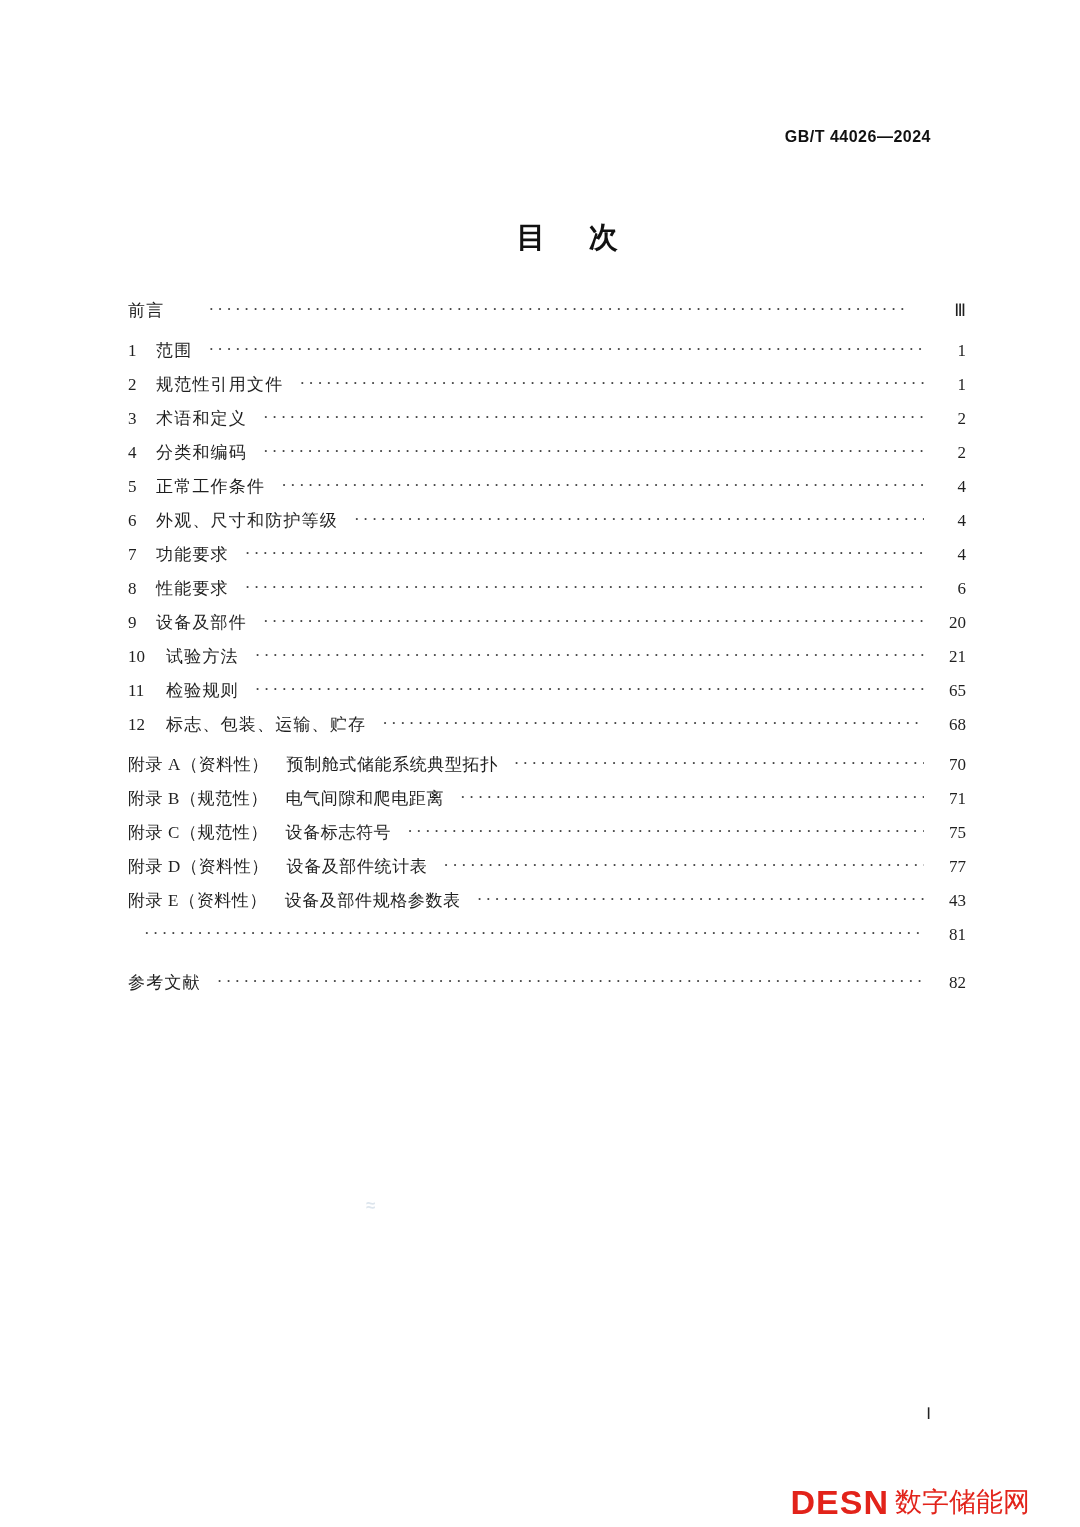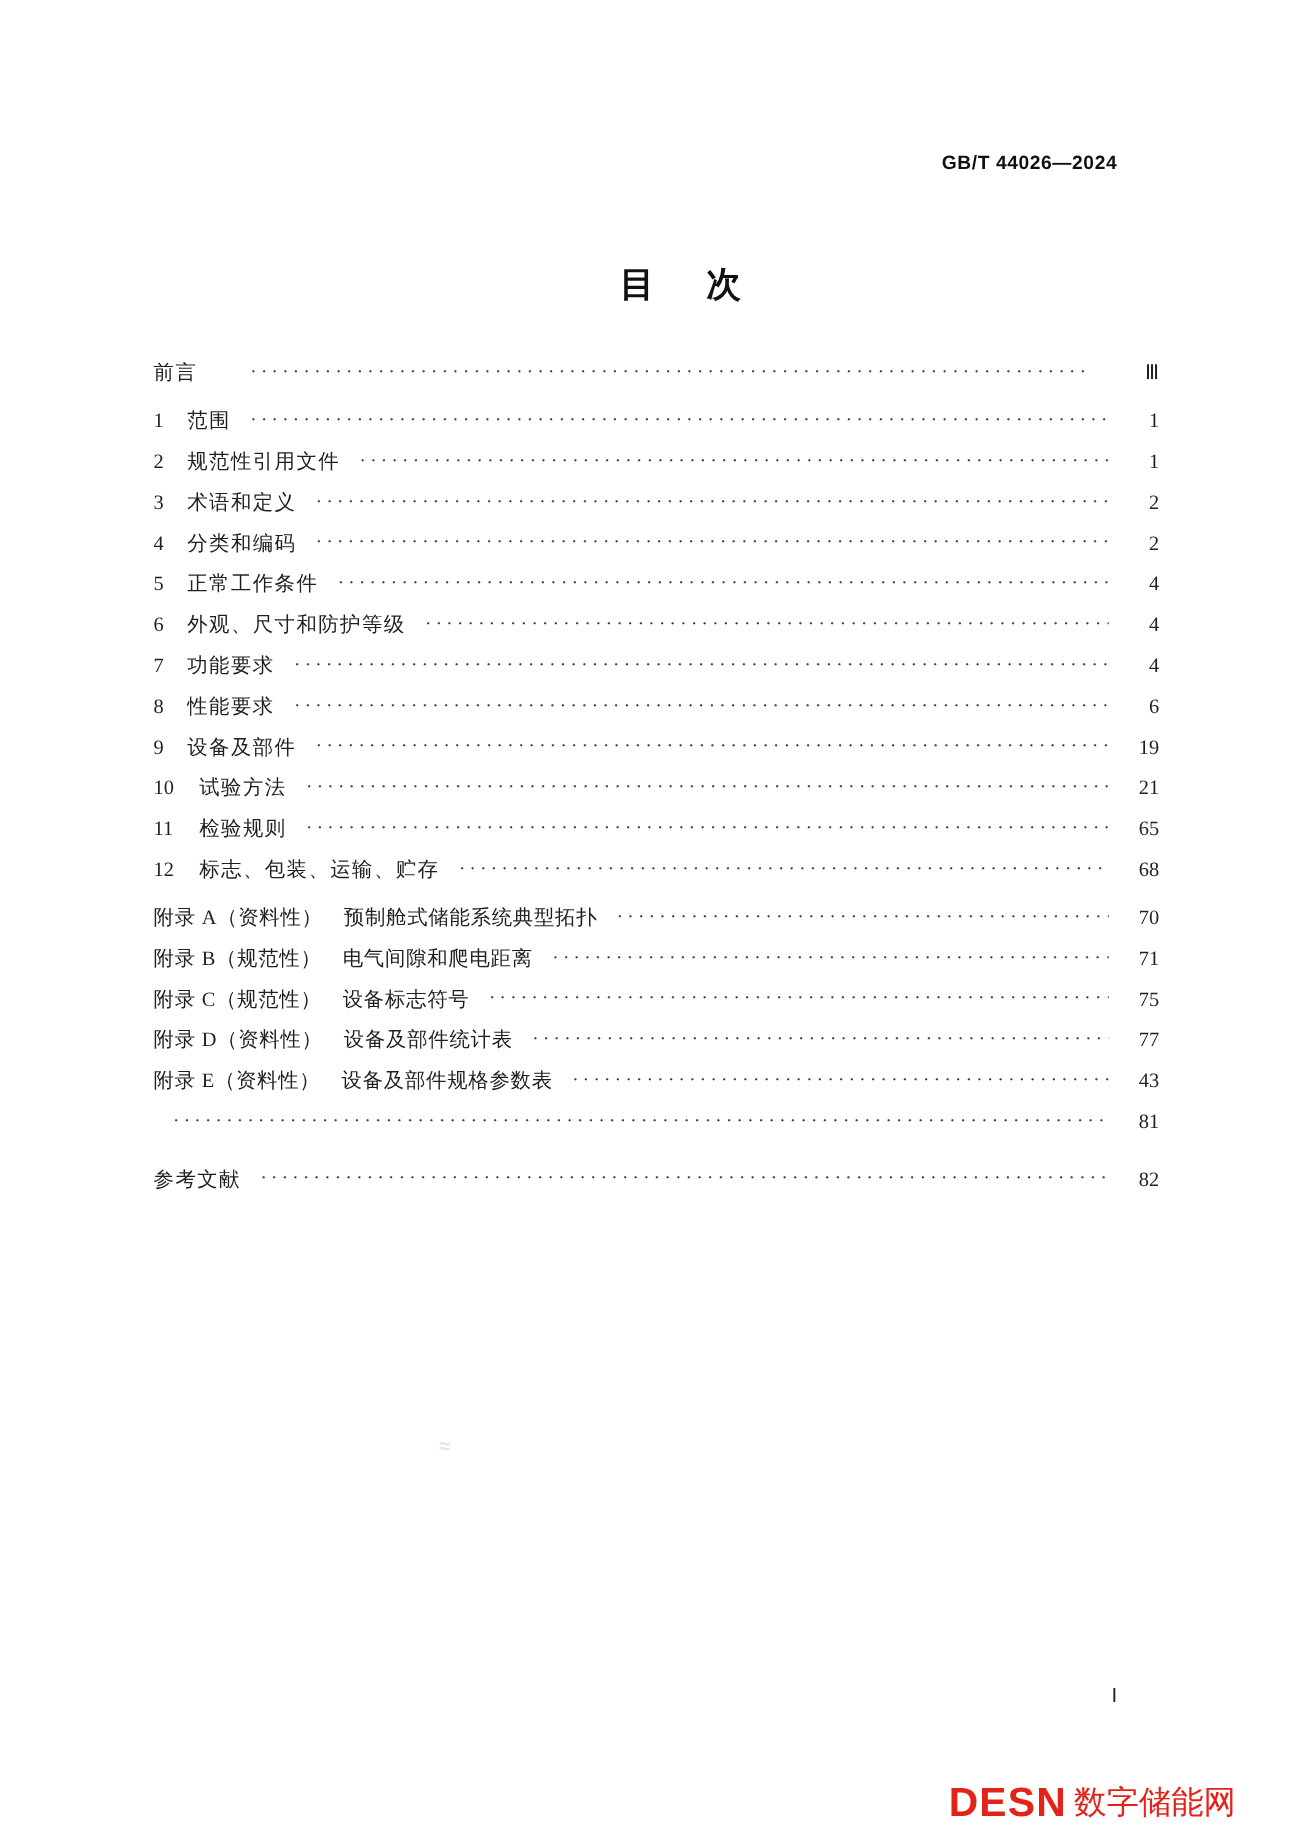--- a/index.html
+++ b/index.html
@@ -212,21 +212,21 @@
         <span class="toc-label">性能要求</span>
         <span class="toc-gap"></span>
         <span class="toc-dots">····································································································································································································································································</span>
         <span class="toc-page">6</span>
       </div>
       <div class="toc-row">
         <span class="toc-num n1">9</span>
         <span class="toc-label">设备及部件</span>
         <span class="toc-gap"></span>
         <span class="toc-dots">····································································································································································································································································</span>
-        <span class="toc-page">19</span>
+        <span class="toc-page">20</span>
       </div>
       <div class="toc-row">
         <span class="toc-num n2">10</span>
         <span class="toc-label">试验方法</span>
         <span class="toc-gap"></span>
         <span class="toc-dots">····································································································································································································································································</span>
         <span class="toc-page">21</span>
       </div>
       <div class="toc-row">
         <span class="toc-num n2">11</span>

